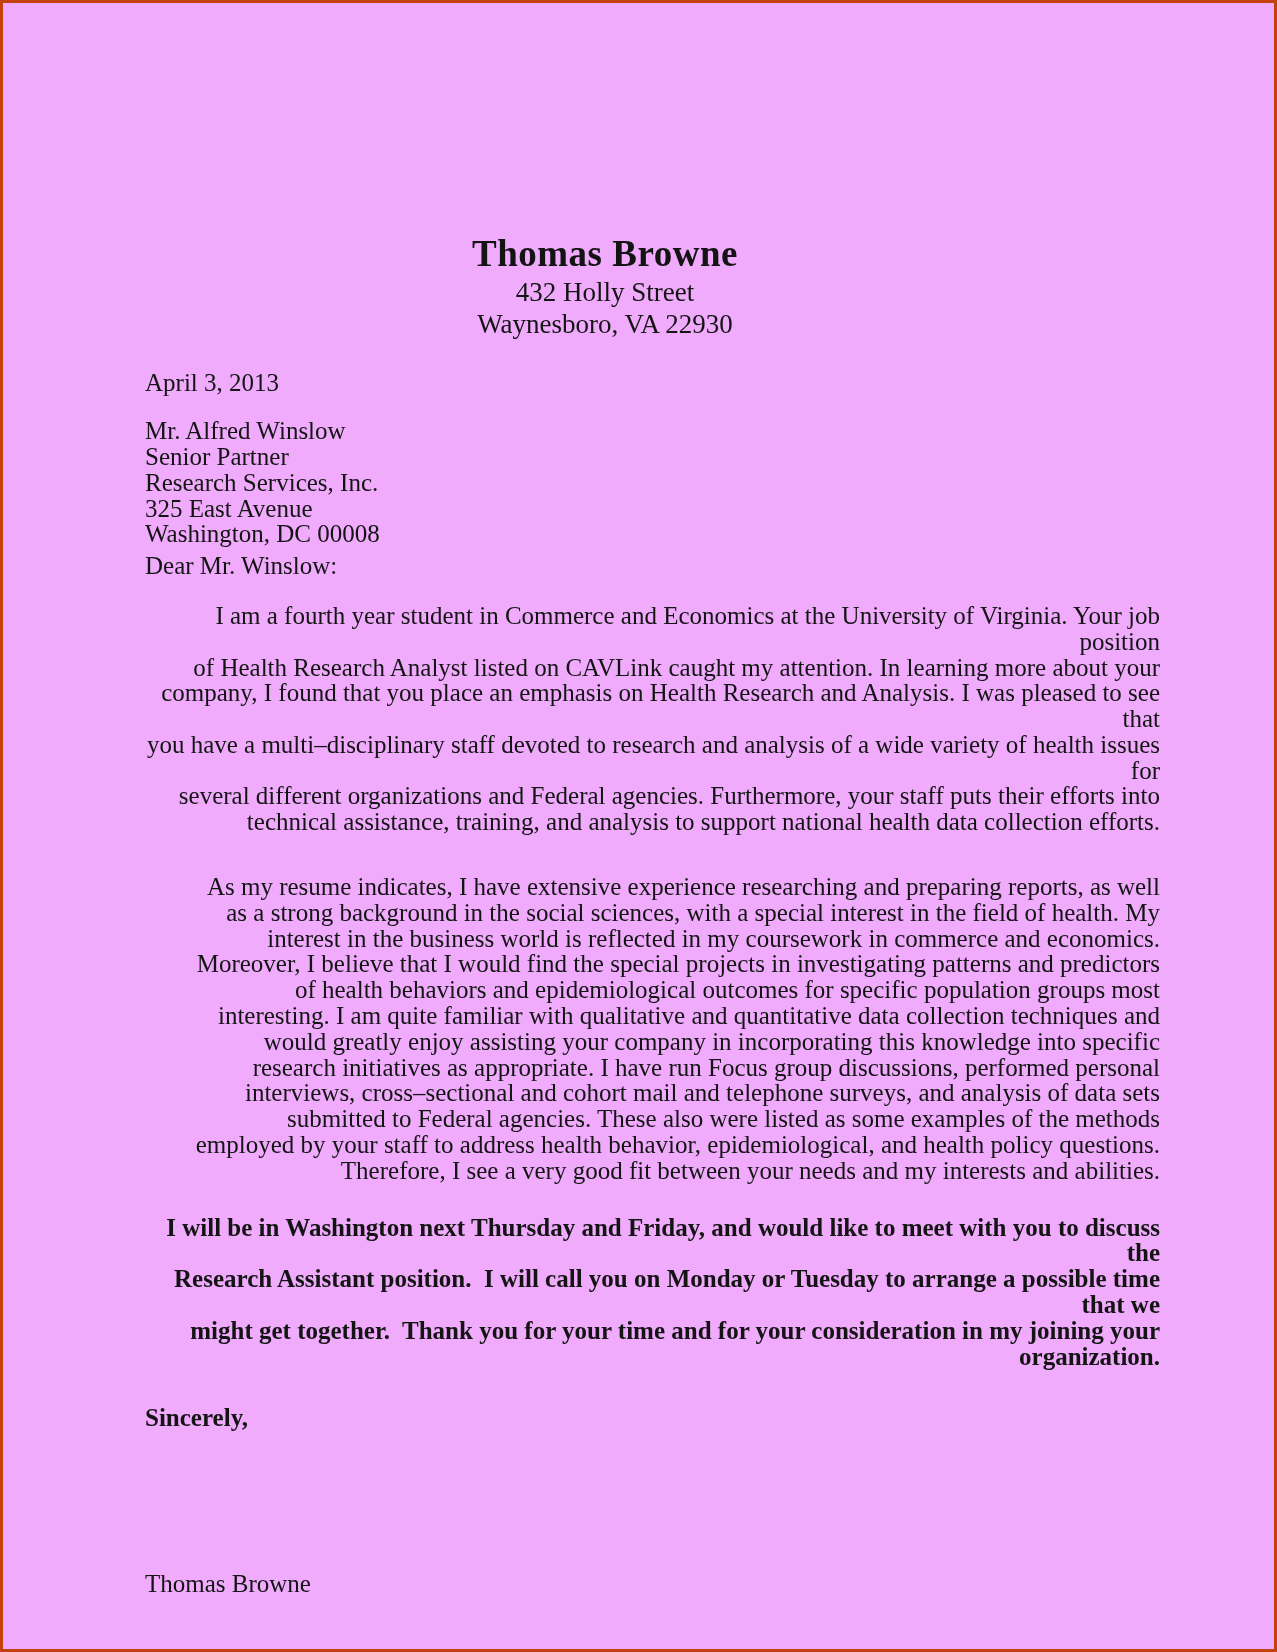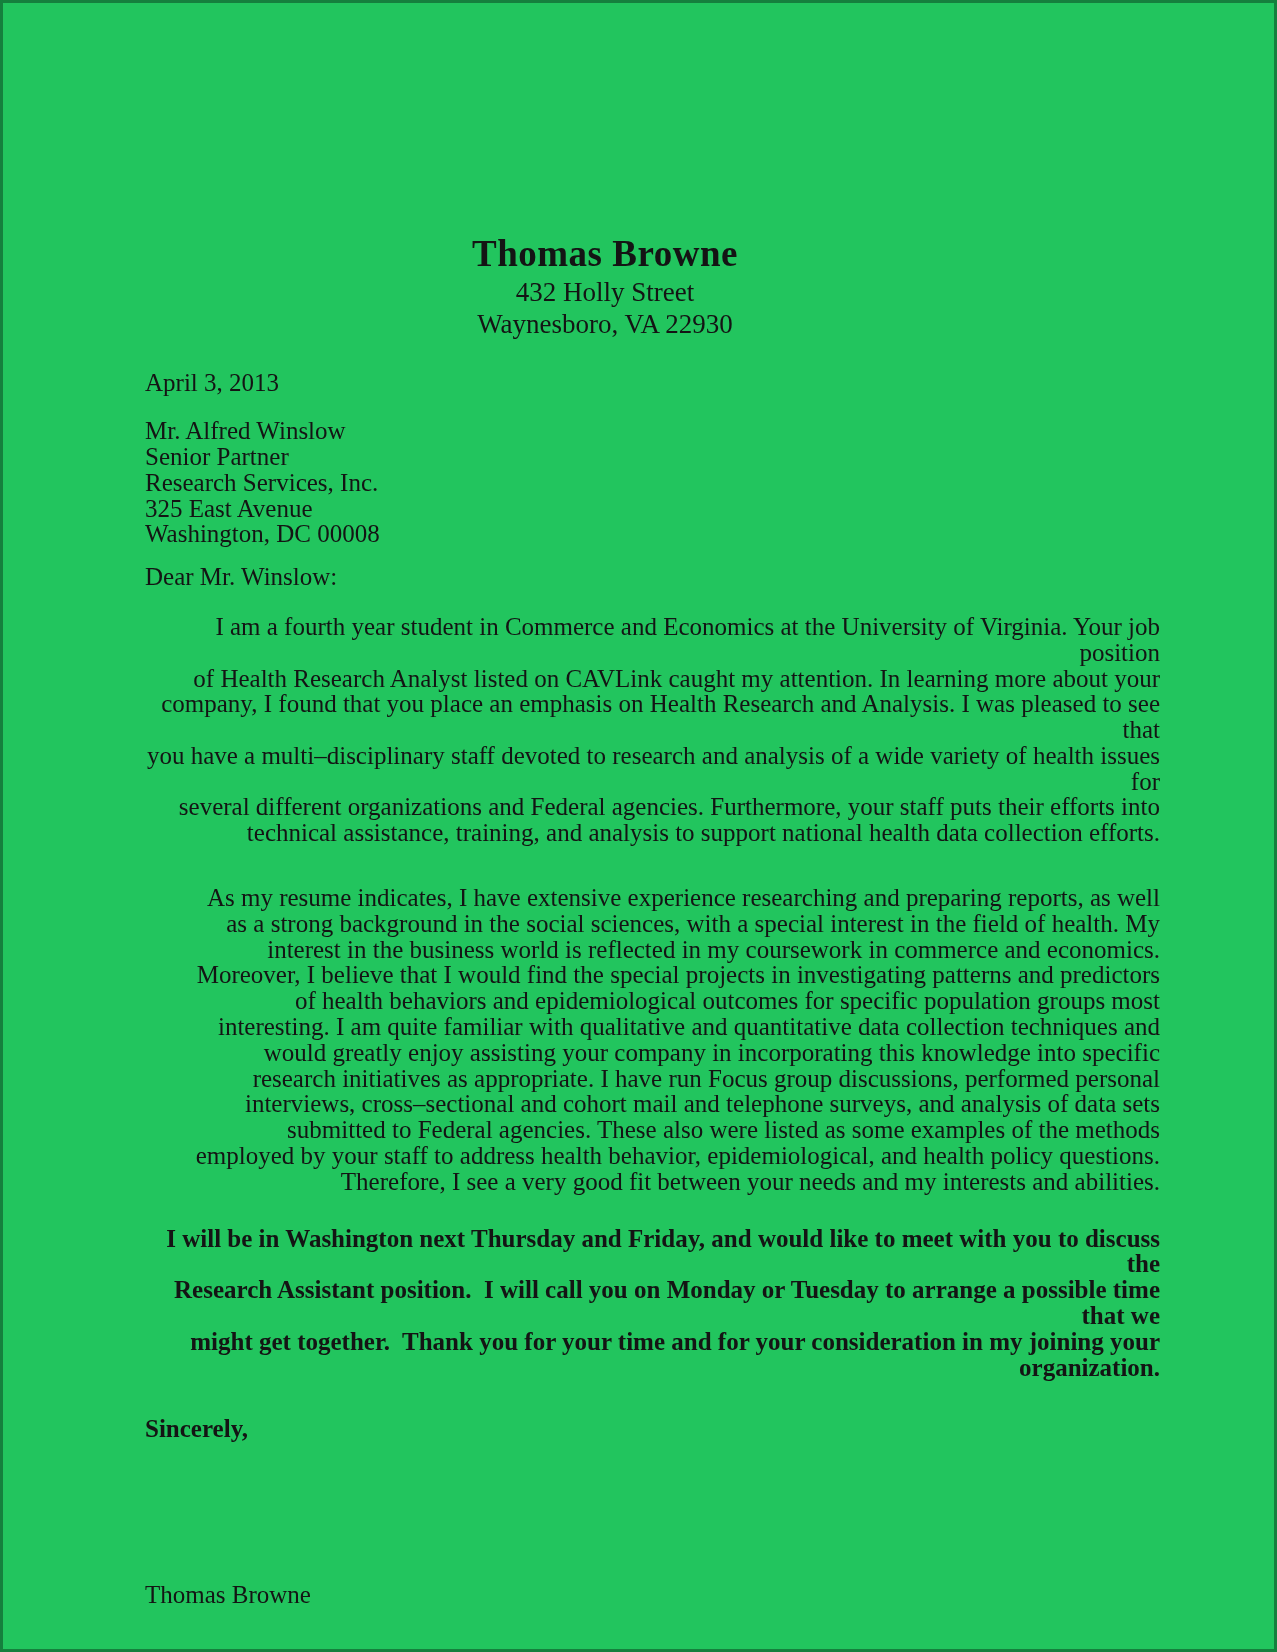--- a/index.html
+++ b/index.html
@@ -5,22 +5,22 @@
   html, body {
     margin: 0;
     padding: 0;
     background: #ffffff;
   }
   .page {
     position: relative;
     width: 1277px;
     height: 1652px;
     box-sizing: border-box;
-    background: #22c55e;
-    border: 3px solid #15803d;
+    background: #f0abfc;
+    border: 3px solid #c2410c;
     font-family: "Liberation Serif", "DejaVu Serif", serif;
     color: #141414;
     overflow: hidden;
   }
   .content {
     position: relative;
     width: 1015px;
     margin-left: 142px;
     padding-top: 230px;
   }
@@ -37,21 +37,21 @@
   .sender-addr {
     font-size: 27px;
     line-height: 1.2;
   }
   .line {
     font-size: 25px;
     line-height: 25.8px;
   }
   .date-line   { margin-top: 30px; }
   .recipient-block { margin-top: 22px; }
-  .salutation  { margin-top: 17px; }
+  .salutation  { margin-top: 6px; }
   .para {
     font-size: 25px;
     line-height: 25.8px;
     white-space: pre-wrap;
     text-align: right;
   }
   .para-1 { margin-top: 24px; }
   .para-2 { margin-top: 39px; }
   .para-3 { margin-top: 31px; font-weight: bold; }
   .closing    { margin-top: 36px; font-weight: bold; }

